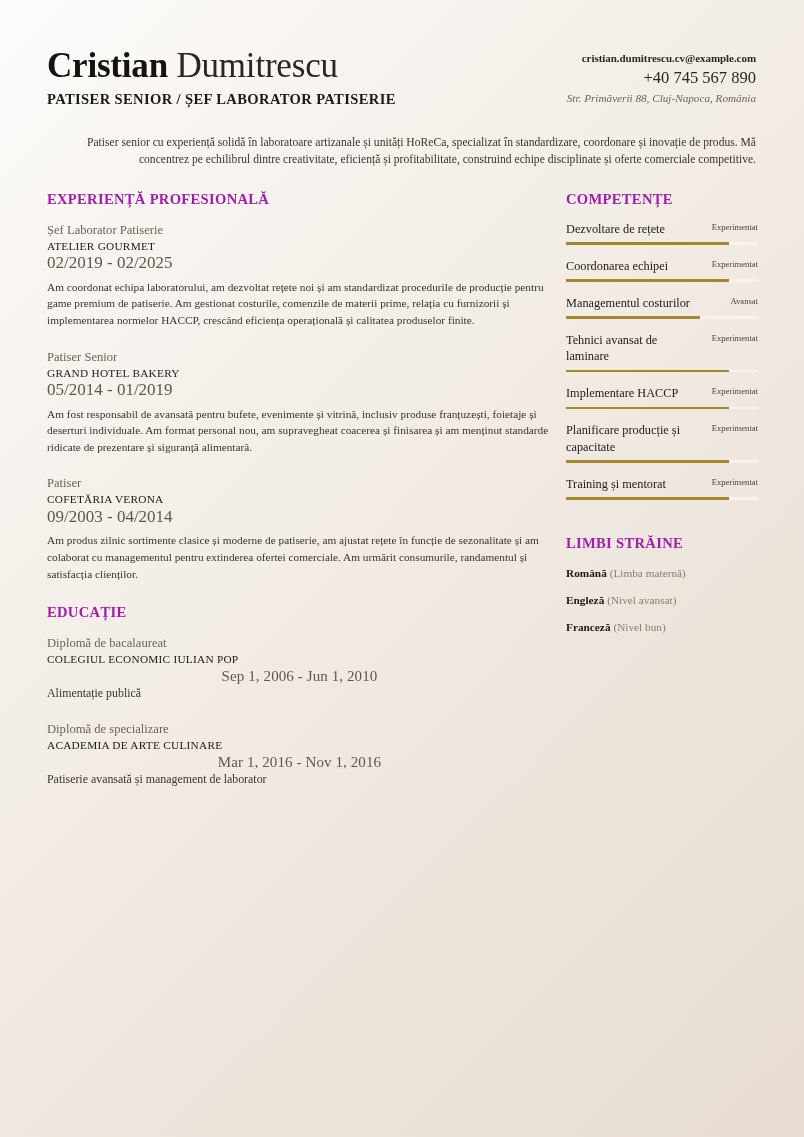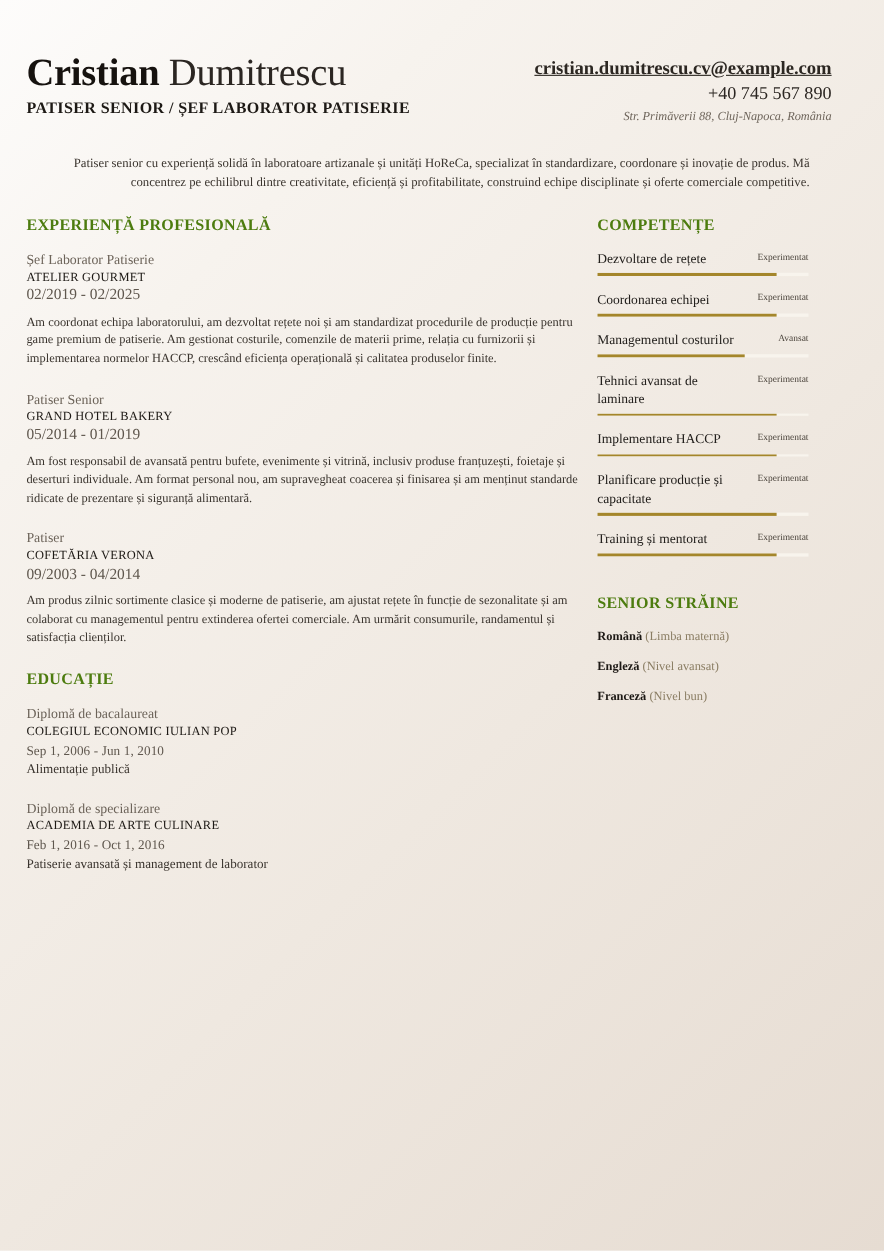--- a/index.html
+++ b/index.html
@@ -14,21 +14,21 @@
     color: #23201d;
     overflow: hidden;
     position: relative;
   }
 
   .page {
     position: relative;
     width: 804px;
     height: 814px;
     box-sizing: border-box;
-    padding: 44px 48px 0 24px;
+    padding: 44px 48px 0 47px;
   }
 
   
   .header {
     display: flex;
     align-items: flex-start;
     justify-content: space-between;
   }
   .identity { padding-top: 2px; }
   .name {
@@ -53,25 +53,24 @@
     color: #1d1915;
     white-space: nowrap;
   }
 
   .contact {
     text-align: right;
     padding-top: 7px;
     line-height: 1.32;
   }
   .contact .email {
-    font-size: 17px;
+    font-size: 11px;
     font-weight: bold;
     color: #2c2722;
     letter-spacing: -0.05px;
-    text-decoration: underline;
   }
   .contact .phone {
     font-size: 16.5px;
     color: #2b2622;
     margin-top: 1px;
   }
   .contact .address {
     font-size: 11.2px;
     font-style: italic;
     color: #6d645a;
@@ -94,21 +93,21 @@
     margin-top: 22px;
     align-items: flex-start;
   }
   .col-main { width: 505px; flex: 0 0 505px; }
   .col-side { width: 192px; flex: 0 0 192px; margin-left: 14px; }
 
   .section-title {
     font-size: 14.6px;
     font-weight: bold;
     letter-spacing: 0.3px;
-    color: #4d7c0f;
+    color: #a21caf;
     margin: 0 0 14px 0;
   }
   .col-side .section-title { margin-bottom: 13px; }
 
   
   .entry { margin-bottom: 20px; }
   .entry:last-child { margin-bottom: 0; }
   .entry-role {
     font-size: 12.6px;
     color: #6c6359;
@@ -116,26 +115,26 @@
   }
   .entry-org {
     font-size: 11.3px;
     font-weight: normal;
     letter-spacing: 0.25px;
     color: #1d1915;
     line-height: 15.5px;
     margin-top: 1px;
   }
   .entry-dates {
-    font-size: 14px;
+    font-size: 17px;
     color: #5f574e;
     line-height: 15.5px;
     margin-top: 1px;
   }
-  .entry-dates.small { font-size: 12px; letter-spacing: 0.1px; }
+  .entry-dates.small { font-size: 15px; letter-spacing: 0.1px; text-align: center; }
   .entry-desc {
     font-size: 11.3px;
     line-height: 16.6px;
     color: #3a342e;
     margin-top: 8px;
   }
   .entry-field {
     font-size: 11.9px;
     color: #3a342e;
     line-height: 16px;
@@ -250,21 +249,21 @@
         <div class="entry">
           <div class="entry-role">Diplomă de bacalaureat</div>
           <div class="entry-org">COLEGIUL ECONOMIC IULIAN POP</div>
           <div class="entry-dates small">Sep 1, 2006 - Jun 1, 2010</div>
           <div class="entry-field">Alimentație publică</div>
         </div>
 
         <div class="entry">
           <div class="entry-role">Diplomă de specializare</div>
           <div class="entry-org">ACADEMIA DE ARTE CULINARE</div>
-          <div class="entry-dates small">Feb 1, 2016 - Oct 1, 2016</div>
+          <div class="entry-dates small">Mar 1, 2016 - Nov 1, 2016</div>
           <div class="entry-field">Patiserie avansată și management de laborator</div>
         </div>
       </div>
 
     </div>
 
     <div class="col-side">
 
       <div>
         <div class="section-title">COMPETENȚE</div>
@@ -339,21 +338,21 @@
               <div class="skill-fill" style="width: 85%;"></div>
             </div>
           </div>
 
         </div>
       </div>
 
       <div class="block-gap"></div>
 
       <div>
-        <div class="section-title">SENIOR STRĂINE</div>
+        <div class="section-title">LIMBI STRĂINE</div>
         <div>
           <div class="lang">
             <span class="lang-name">Română</span>
             <span class="lang-level">(Limba maternă)</span>
           </div>
           <div class="lang">
             <span class="lang-name">Engleză</span>
             <span class="lang-level">(Nivel avansat)</span>
           </div>
           <div class="lang">

